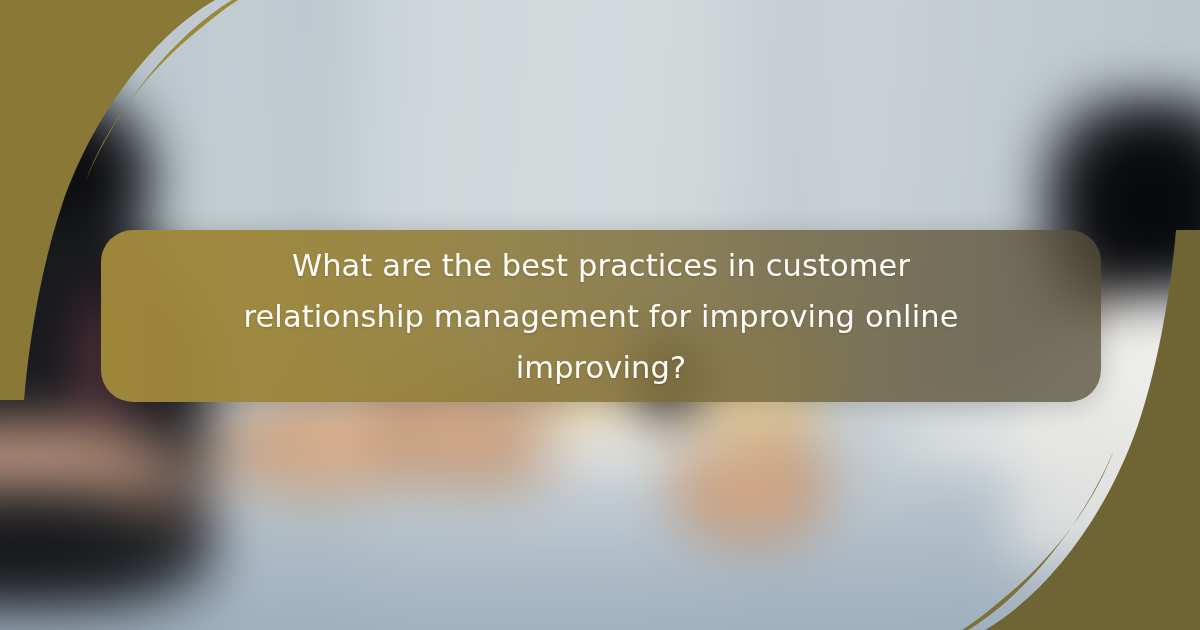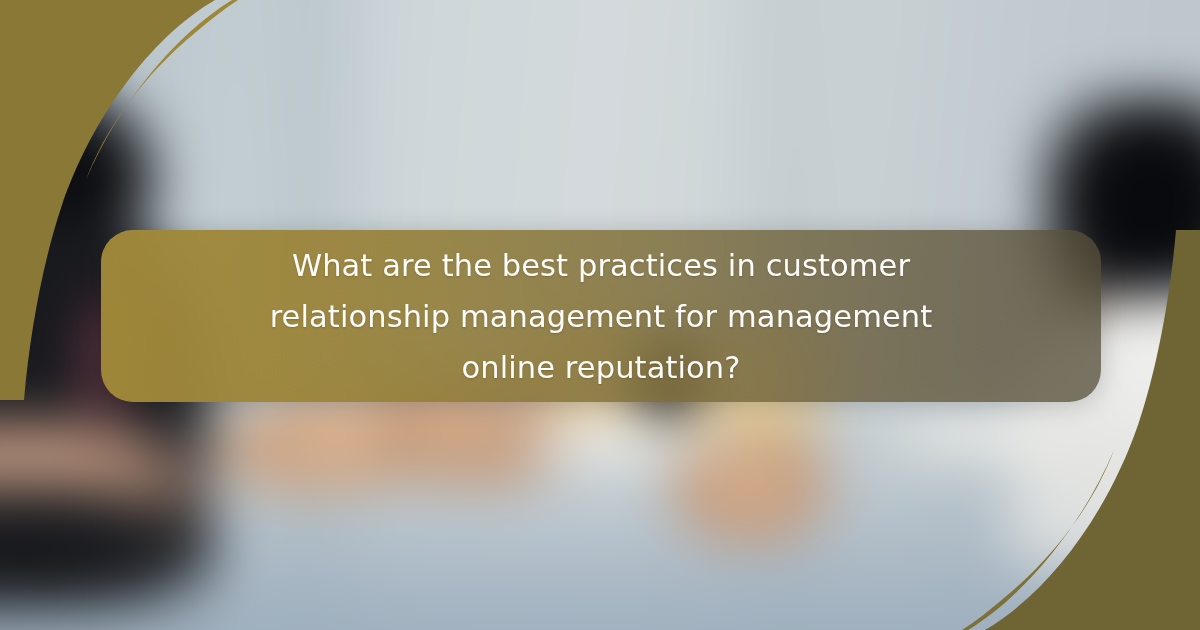--- a/index.html
+++ b/index.html
@@ -240,16 +240,16 @@
   </svg>
 
   <svg class="corner-svg corner-br" width="420" height="400" viewBox="0 0 420 400">
     <g transform="translate(420,400) rotate(180)">
       <path d="M0,0 L215,0 C150,38 92,118 62,205 C44,258 30,330 24,400 L0,400 Z" fill="#6f6434"></path>
       <path d="M232,0 C176,34 118,104 86,180 C104,132 140,78 196,32 C210,20 224,9 238,0 Z" fill="#7d7038"></path>
     </g>
   </svg>
 
   <div id="question-card">
-    <div id="question-text">What are the best practices in customer relationship management for management online reputation?</div>
+    <div id="question-text">What are the best practices in customer relationship management for improving online improving?</div>
   </div>
 
 </div>
 
 </body></html>

